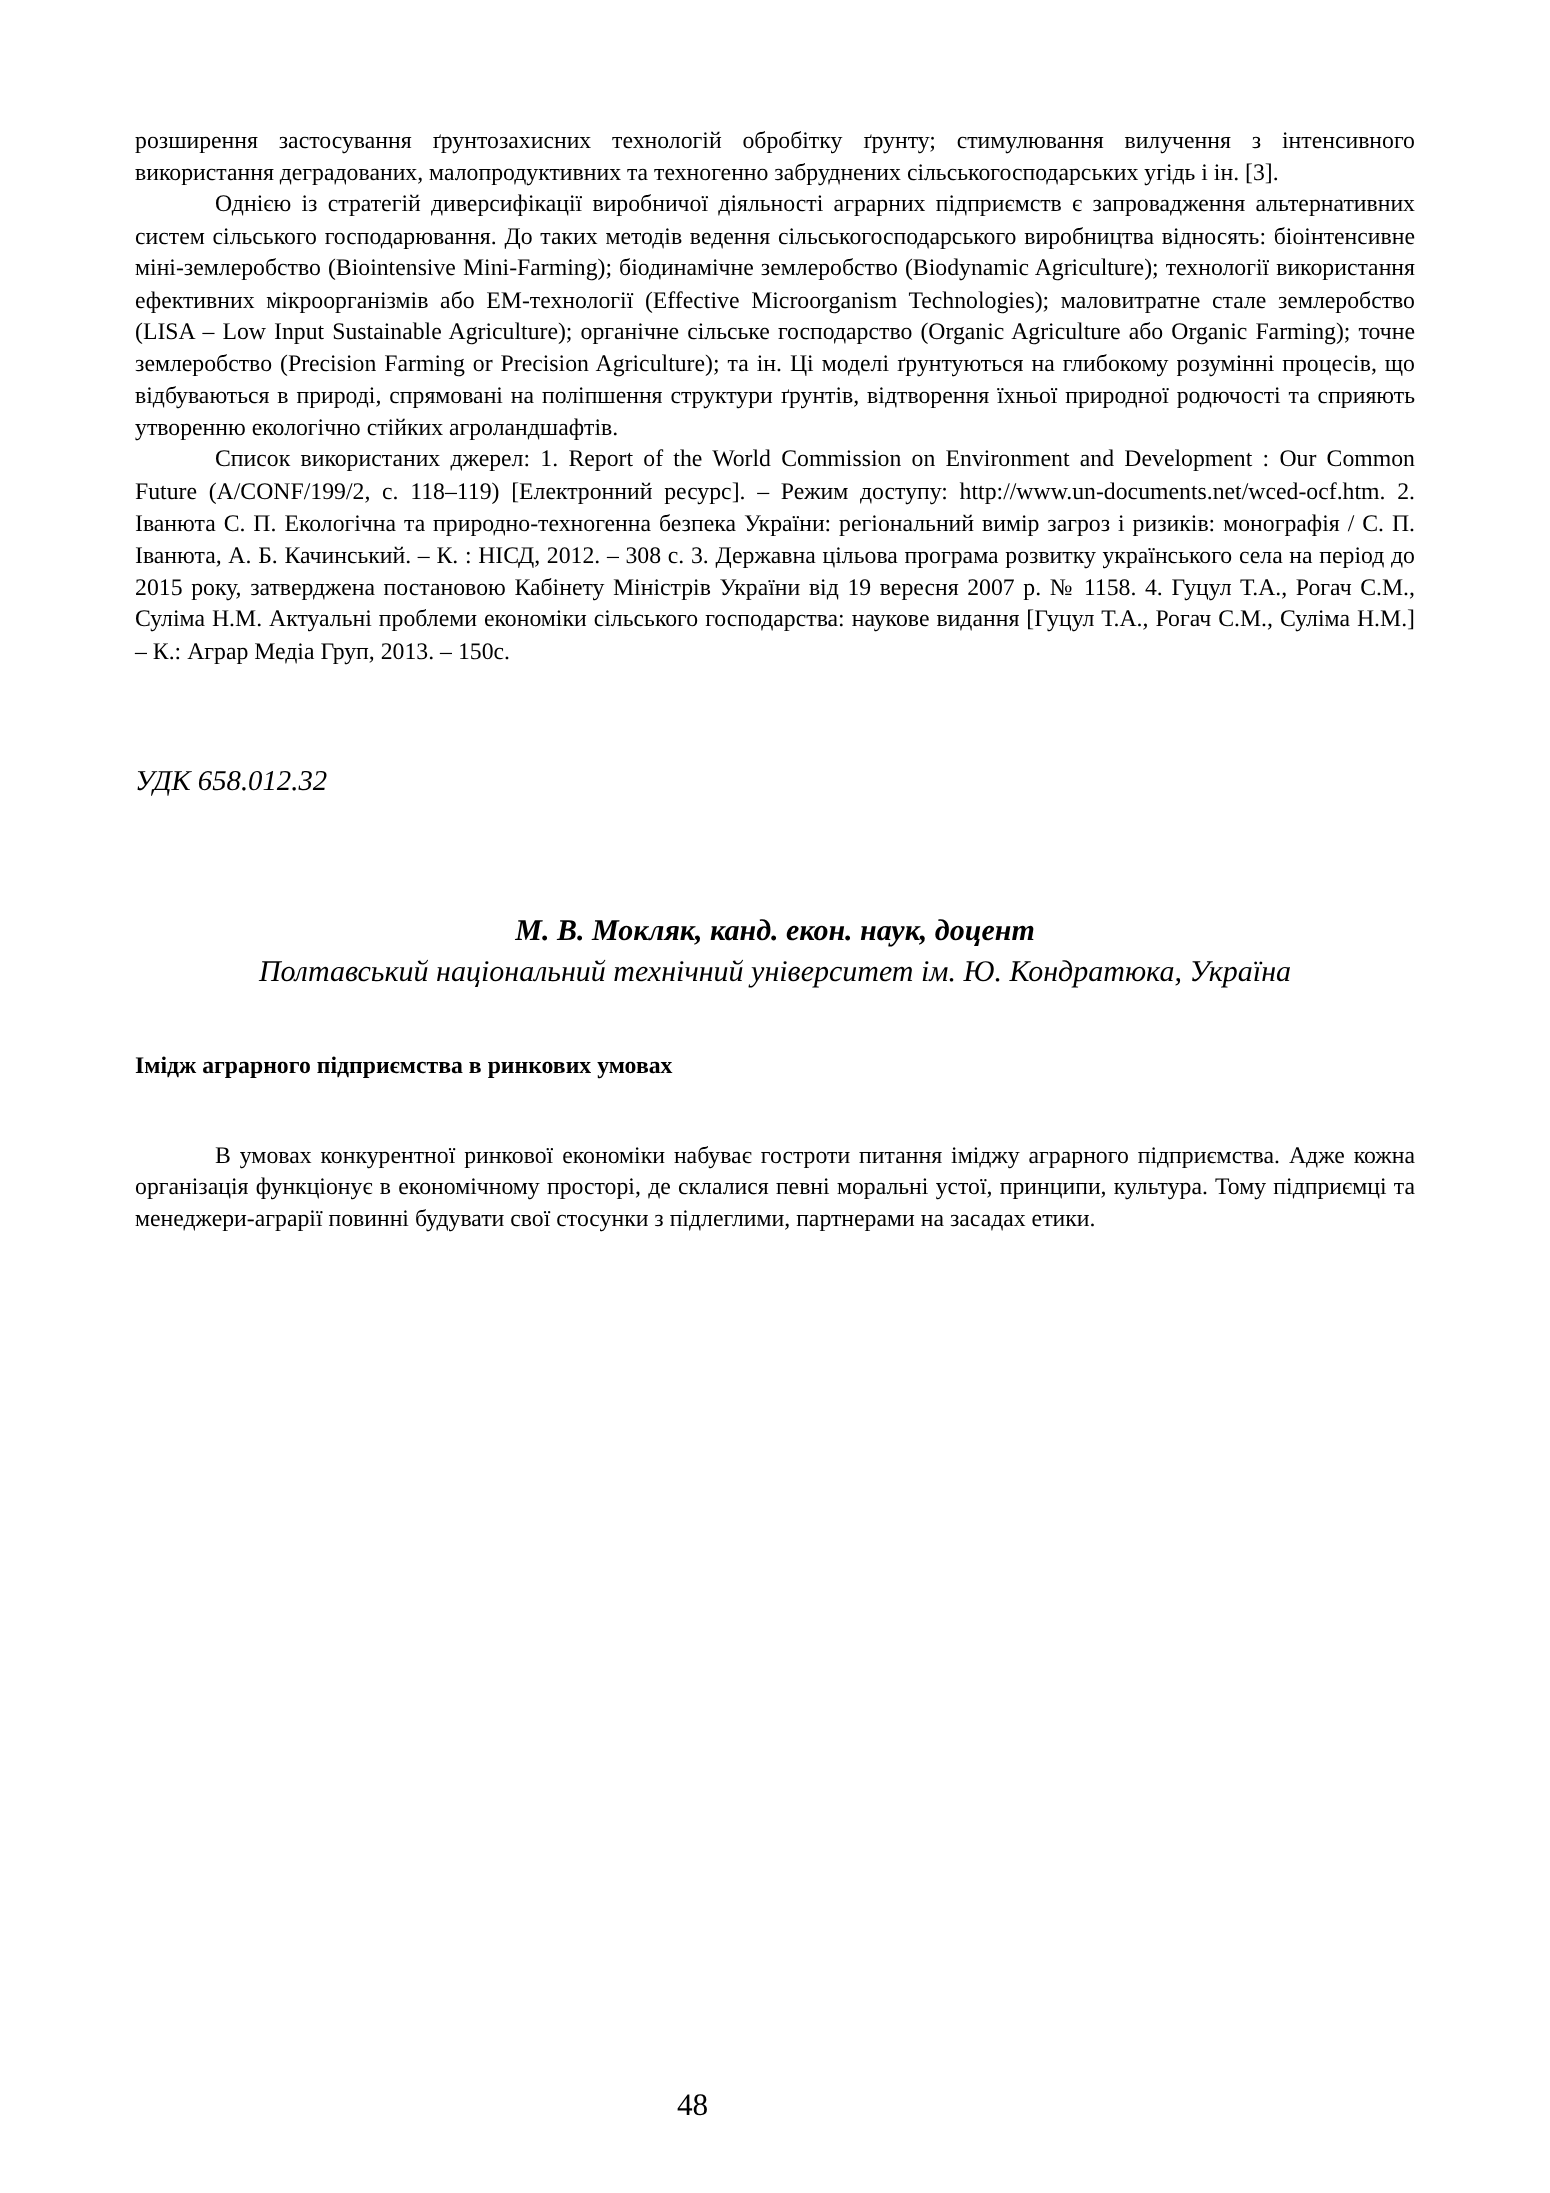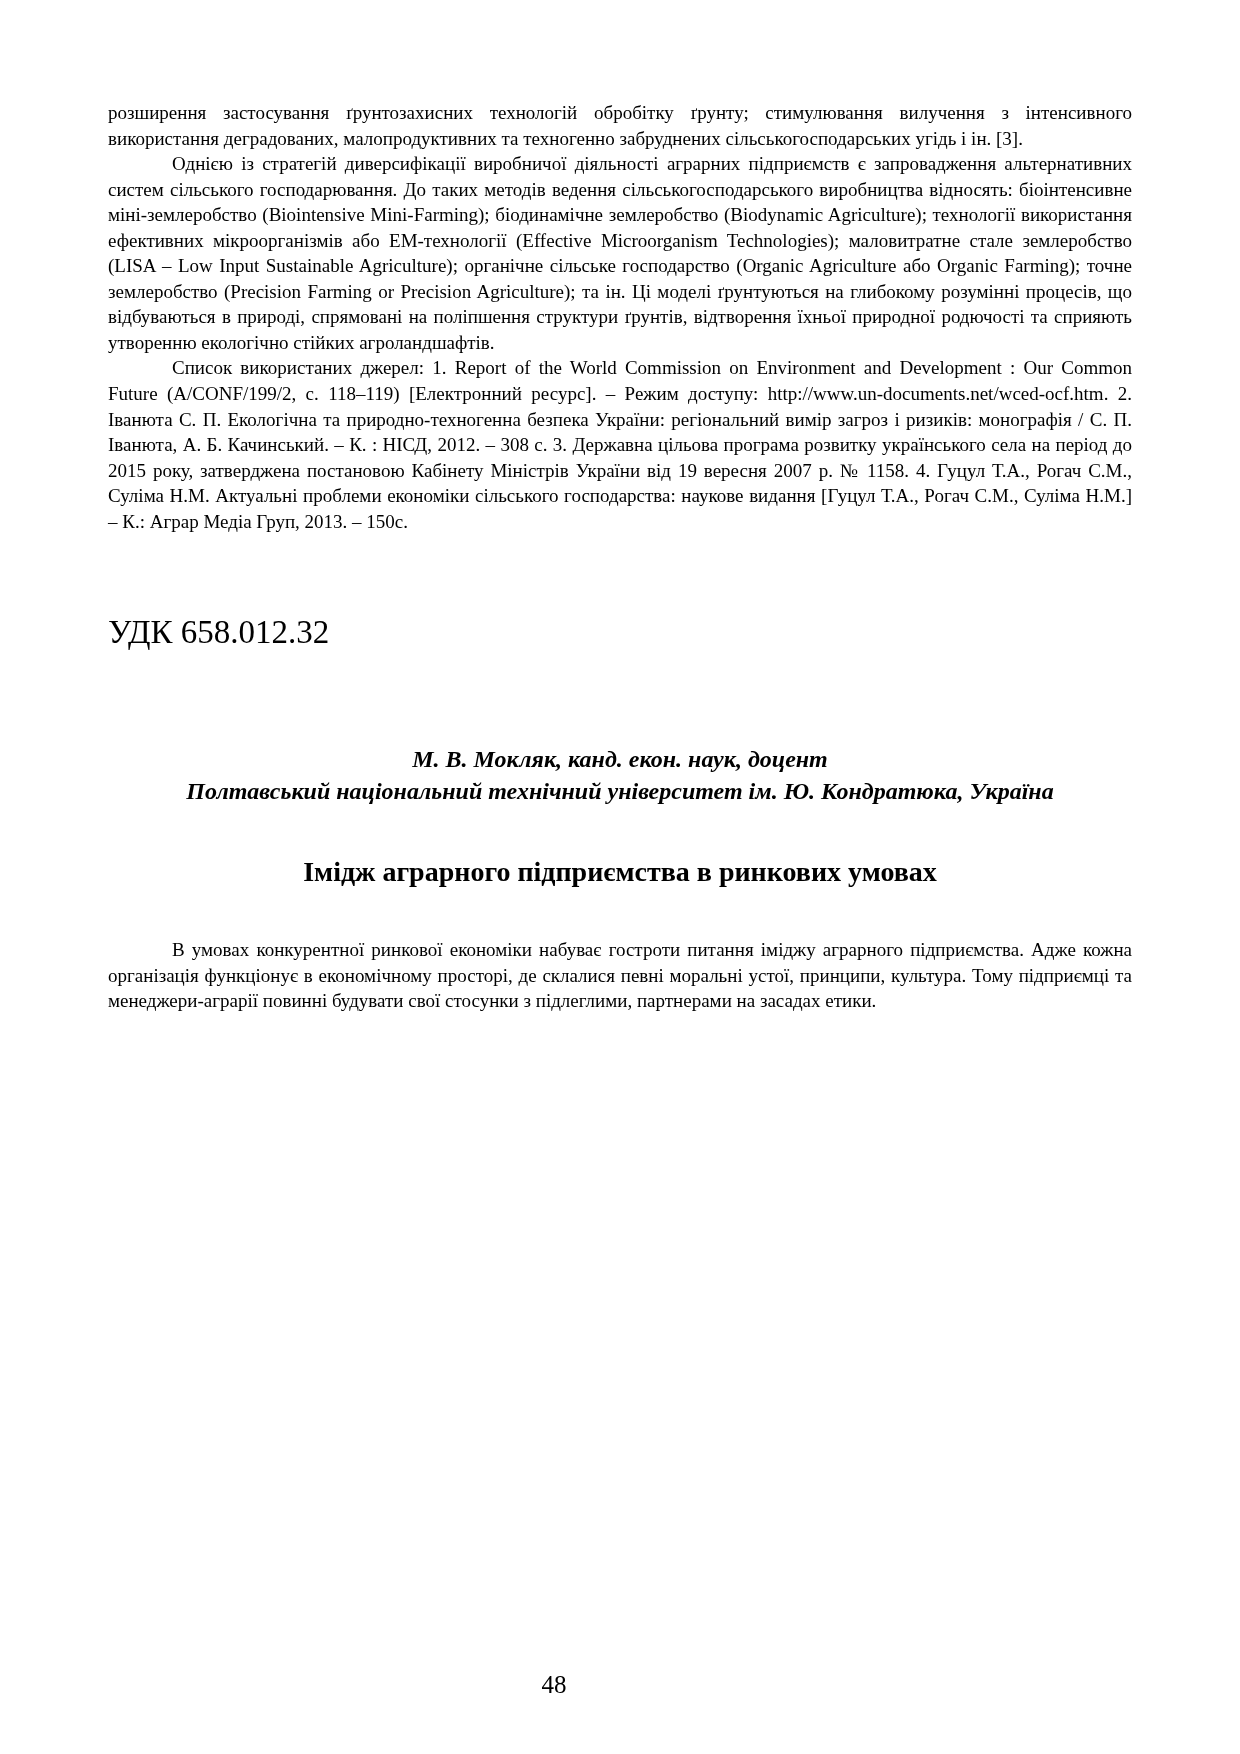--- a/index.html
+++ b/index.html
@@ -36,43 +36,43 @@
   p.indent {
     text-indent: 64px;
   }
   .spacer-lg {
     height: 76px;
   }
   .spacer-md {
     height: 46px;
   }
   .udk {
-    font-size: 33px;
+    font-size: 23px;
     line-height: 1.345;
     text-align: left;
+    font-style: italic;
   }
   .author {
     font-size: 24px;
     font-weight: bold;
     font-style: italic;
     text-align: center;
     line-height: 1.35;
     margin-top: 42px;
   }
   .affiliation {
     font-size: 24px;
-    font-weight: bold;
+    font-weight: normal;
     font-style: italic;
     text-align: center;
     line-height: 1.35;
   }
   .title {
-    font-size: 28px;
+    font-size: 19px;
     font-weight: bold;
-    text-align: center;
     line-height: 1.35;
   }
   .page-number {
     position: absolute;
     bottom: 55px;
     left: 0;
     width: 1108px;
     text-align: center;
     font-size: 25px;
   }

